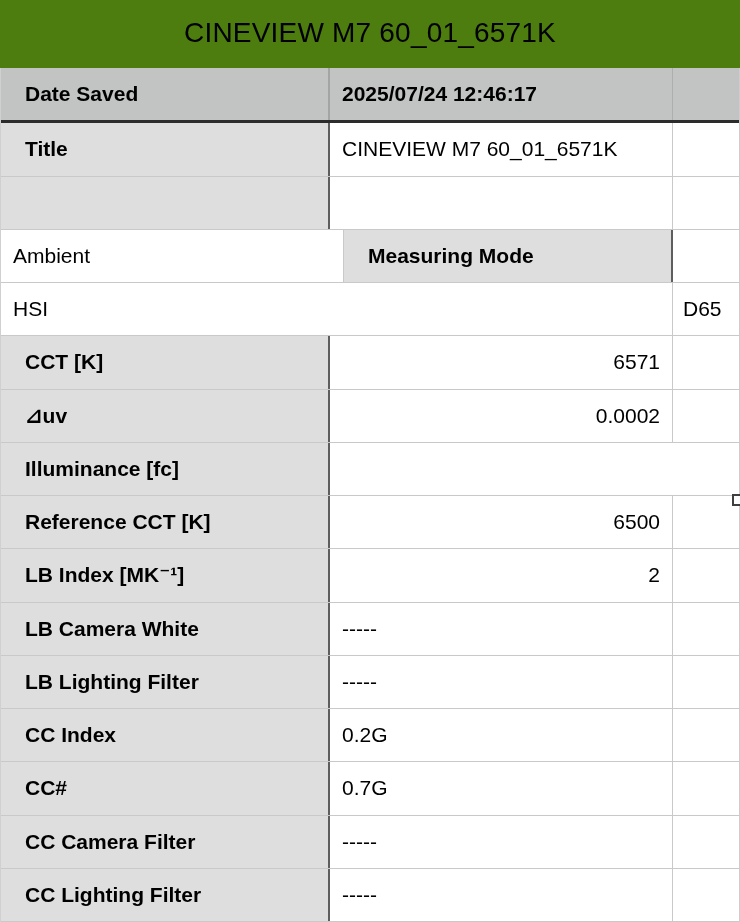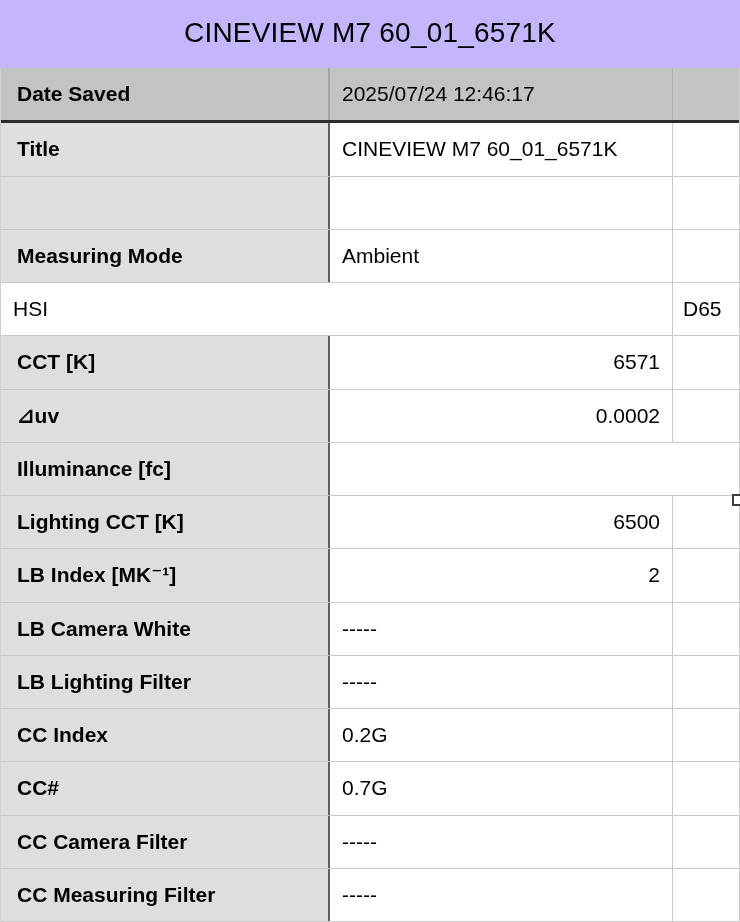--- a/index.html
+++ b/index.html
@@ -8,21 +8,21 @@
     width: 740px; height: 922px;
     font-family: "Liberation Sans", "DejaVu Sans", sans-serif;
     color: #000000;
     overflow: hidden;
     position: relative;
   }
   .page {
     width: 740px; height: 922px;
     position: relative;
     overflow: hidden;
-    background: #c4b5fd;
+    background: #4d7c0f;
   }
   .page-title {
     position: absolute;
     top: 17px; left: 0; right: 0;
     text-align: center;
     font-size: 28px;
     font-weight: 400;
     letter-spacing: 0.2px;
     white-space: nowrap;
   }
@@ -48,21 +48,21 @@
     align-items: center;
     min-width: 0;
     overflow: hidden;
     white-space: nowrap;
   }
   .cell.label {
     width: 329px;
     flex: 0 0 329px;
     background: var(--label-bg, #dedede);
     border-right: 2px solid #5e5e5e;
-    padding-left: 16px;
+    padding-left: 24px;
     font-size: 21px;
     font-weight: 700;
   }
   .cell.value {
     flex: 1 1 auto;
     background: #ffffff;
     border-right: 1px solid var(--grid-line, #c9c9c9);
     padding: 0 12px;
     font-size: 21px;
     font-weight: 400;
@@ -81,21 +81,21 @@
   .row.header-row {
     border-bottom: 3px solid #2c2c2c;
   }
   .row.header-row .cell.label {
     background: var(--header-bg, #c2c4c3);
     border-right-color: #a3a5a4;
   }
   .row.header-row .cell.value,
   .row.header-row .cell.extra {
     background: var(--header-bg, #c2c4c3);
-    font-weight: 400;
+    font-weight: 700;
   }
   .row.header-row .cell.value { border-right-color: #adafae; }
   
   .edge-handle {
     position: absolute;
     top: 494px;
     right: -5px;
     width: 13px;
     height: 12px;
     background: #fdfdfd;
@@ -122,22 +122,22 @@
     <div class="cell extra"></div>
   </div>
 
   <div class="row">
     <div class="cell label"></div>
     <div class="cell value"></div>
     <div class="cell extra"></div>
   </div>
 
   <div class="row">
+    <div class="cell value">Ambient</div>
     <div class="cell label">Measuring Mode</div>
-    <div class="cell value">Ambient</div>
     <div class="cell extra"></div>
   </div>
 
   <div class="row">
     <div class="cell value">HSI</div>
     <div class="cell extra">D65</div>
   </div>
 
   <div class="row">
     <div class="cell label">CCT [K]</div>
@@ -151,21 +151,21 @@
     <div class="cell extra"></div>
   </div>
 
 
   <div class="row">
     <div class="cell label">Illuminance [fc]</div>
     <div class="cell extra"></div>
   </div>
 
   <div class="row">
-    <div class="cell label">Lighting CCT [K]</div>
+    <div class="cell label">Reference CCT [K]</div>
     <div class="cell value right">6500</div>
     <div class="cell extra"></div>
   </div>
 
   <div class="row">
     <div class="cell label">LB Index [MK⁻¹]</div>
     <div class="cell value right">2</div>
     <div class="cell extra"></div>
   </div>
 
@@ -193,20 +193,20 @@
     <div class="cell extra"></div>
   </div>
 
   <div class="row">
     <div class="cell label">CC Camera Filter</div>
     <div class="cell value">-----</div>
     <div class="cell extra"></div>
   </div>
 
   <div class="row">
-    <div class="cell label">CC Measuring Filter</div>
+    <div class="cell label">CC Lighting Filter</div>
     <div class="cell value">-----</div>
     <div class="cell extra"></div>
   </div>
 </div>
 
   <div class="edge-handle"></div>
 </div>
 
 </body></html>

